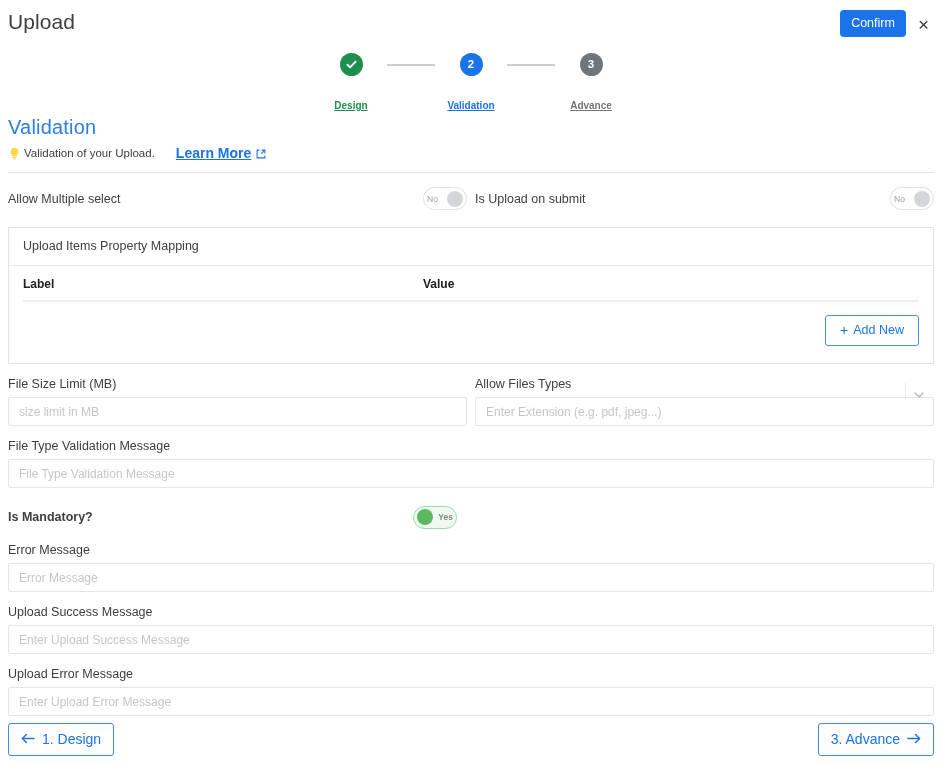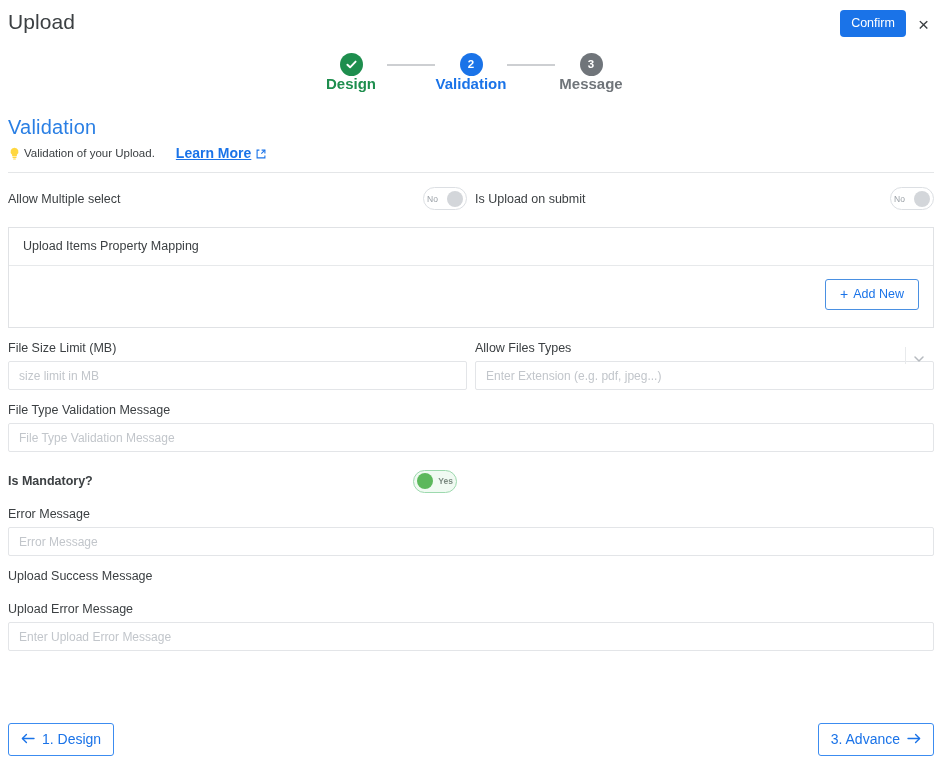--- a/index.html
+++ b/index.html
@@ -84,24 +84,25 @@
     color: #ffffff;
     font-size: 11.5px;
     font-weight: 700;
     line-height: 23px;
   }
   .step-circle.done { background: #1e8e4e; }
   .step-circle.active { background: #1a73e8; }
   .step-circle.todo { background: #70757a; }
   .step-circle svg { display: block; }
   .step-label {
-    margin-top: 0;
-    font-size: 15px;
+    margin-top: 22px;
+    font-size: 10px;
     font-weight: 700;
     line-height: 15px;
+    text-decoration: underline;
   }
   .step-label.done { color: #1e8e4e; }
   .step-label.active { color: #1a73e8; }
   .step-label.todo { color: #70757a; }
   .step-connector {
     width: 48px;
     height: 2px;
     background: #cdcfd2;
     margin-top: 11px;
   }
@@ -350,21 +351,21 @@
 
   <div class="step">
     <div class="step-circle active">2</div>
     <div class="step-label active">Validation</div>
   </div>
 
   <div class="step-connector"></div>
 
   <div class="step">
     <div class="step-circle todo">3</div>
-    <div class="step-label todo">Message</div>
+    <div class="step-label todo">Advance</div>
   </div>
 
 </div>
 
 <div class="section-head">
   <div class="section-title">Validation</div>
   <div class="section-sub">
     <span class="bulb-icon">
       <svg width="11" height="13" viewBox="0 0 11 13">
         <path d="M5.5 0.7 A3.9 3.9 0 0 0 3.1 7.7 L3.1 9.2 L7.9 9.2 L7.9 7.7 A3.9 3.9 0 0 0 5.5 0.7 Z" fill="#ffd740"></path>
@@ -402,20 +403,24 @@
       <span class="switch-text">No</span>
       <span class="knob"></span>
     </div>
   </div>
 
 </div>
 
 <div class="card">
   <div class="card-header">Upload Items Property Mapping</div>
   <div class="card-body">
+    <div class="table-head">
+      <span class="th th-label">Label</span>
+      <span class="th">Value</span>
+    </div>
     <div class="card-actions">
       <button class="add-new-btn">
         <span class="plus-icon">+</span>
         <span>Add New</span>
       </button>
     </div>
   </div>
 </div>
 
 <div class="field-row">
@@ -453,20 +458,21 @@
 <div class="field-row">
   <div class="field">
     <label class="field-label">Error Message</label>
     <input class="input" type="text" value="" placeholder="Error Message" style="">
   </div>
 </div>
 
 <div class="field-row">
   <div class="field">
     <label class="field-label">Upload Success Message</label>
+    <input class="input" type="text" value="" placeholder="Enter Upload Success Message" style="">
   </div>
 </div>
 
 <div class="field-row">
   <div class="field">
     <label class="field-label">Upload Error Message</label>
     <input class="input" type="text" value="" placeholder="Enter Upload Error Message" style="">
   </div>
 </div>
 

